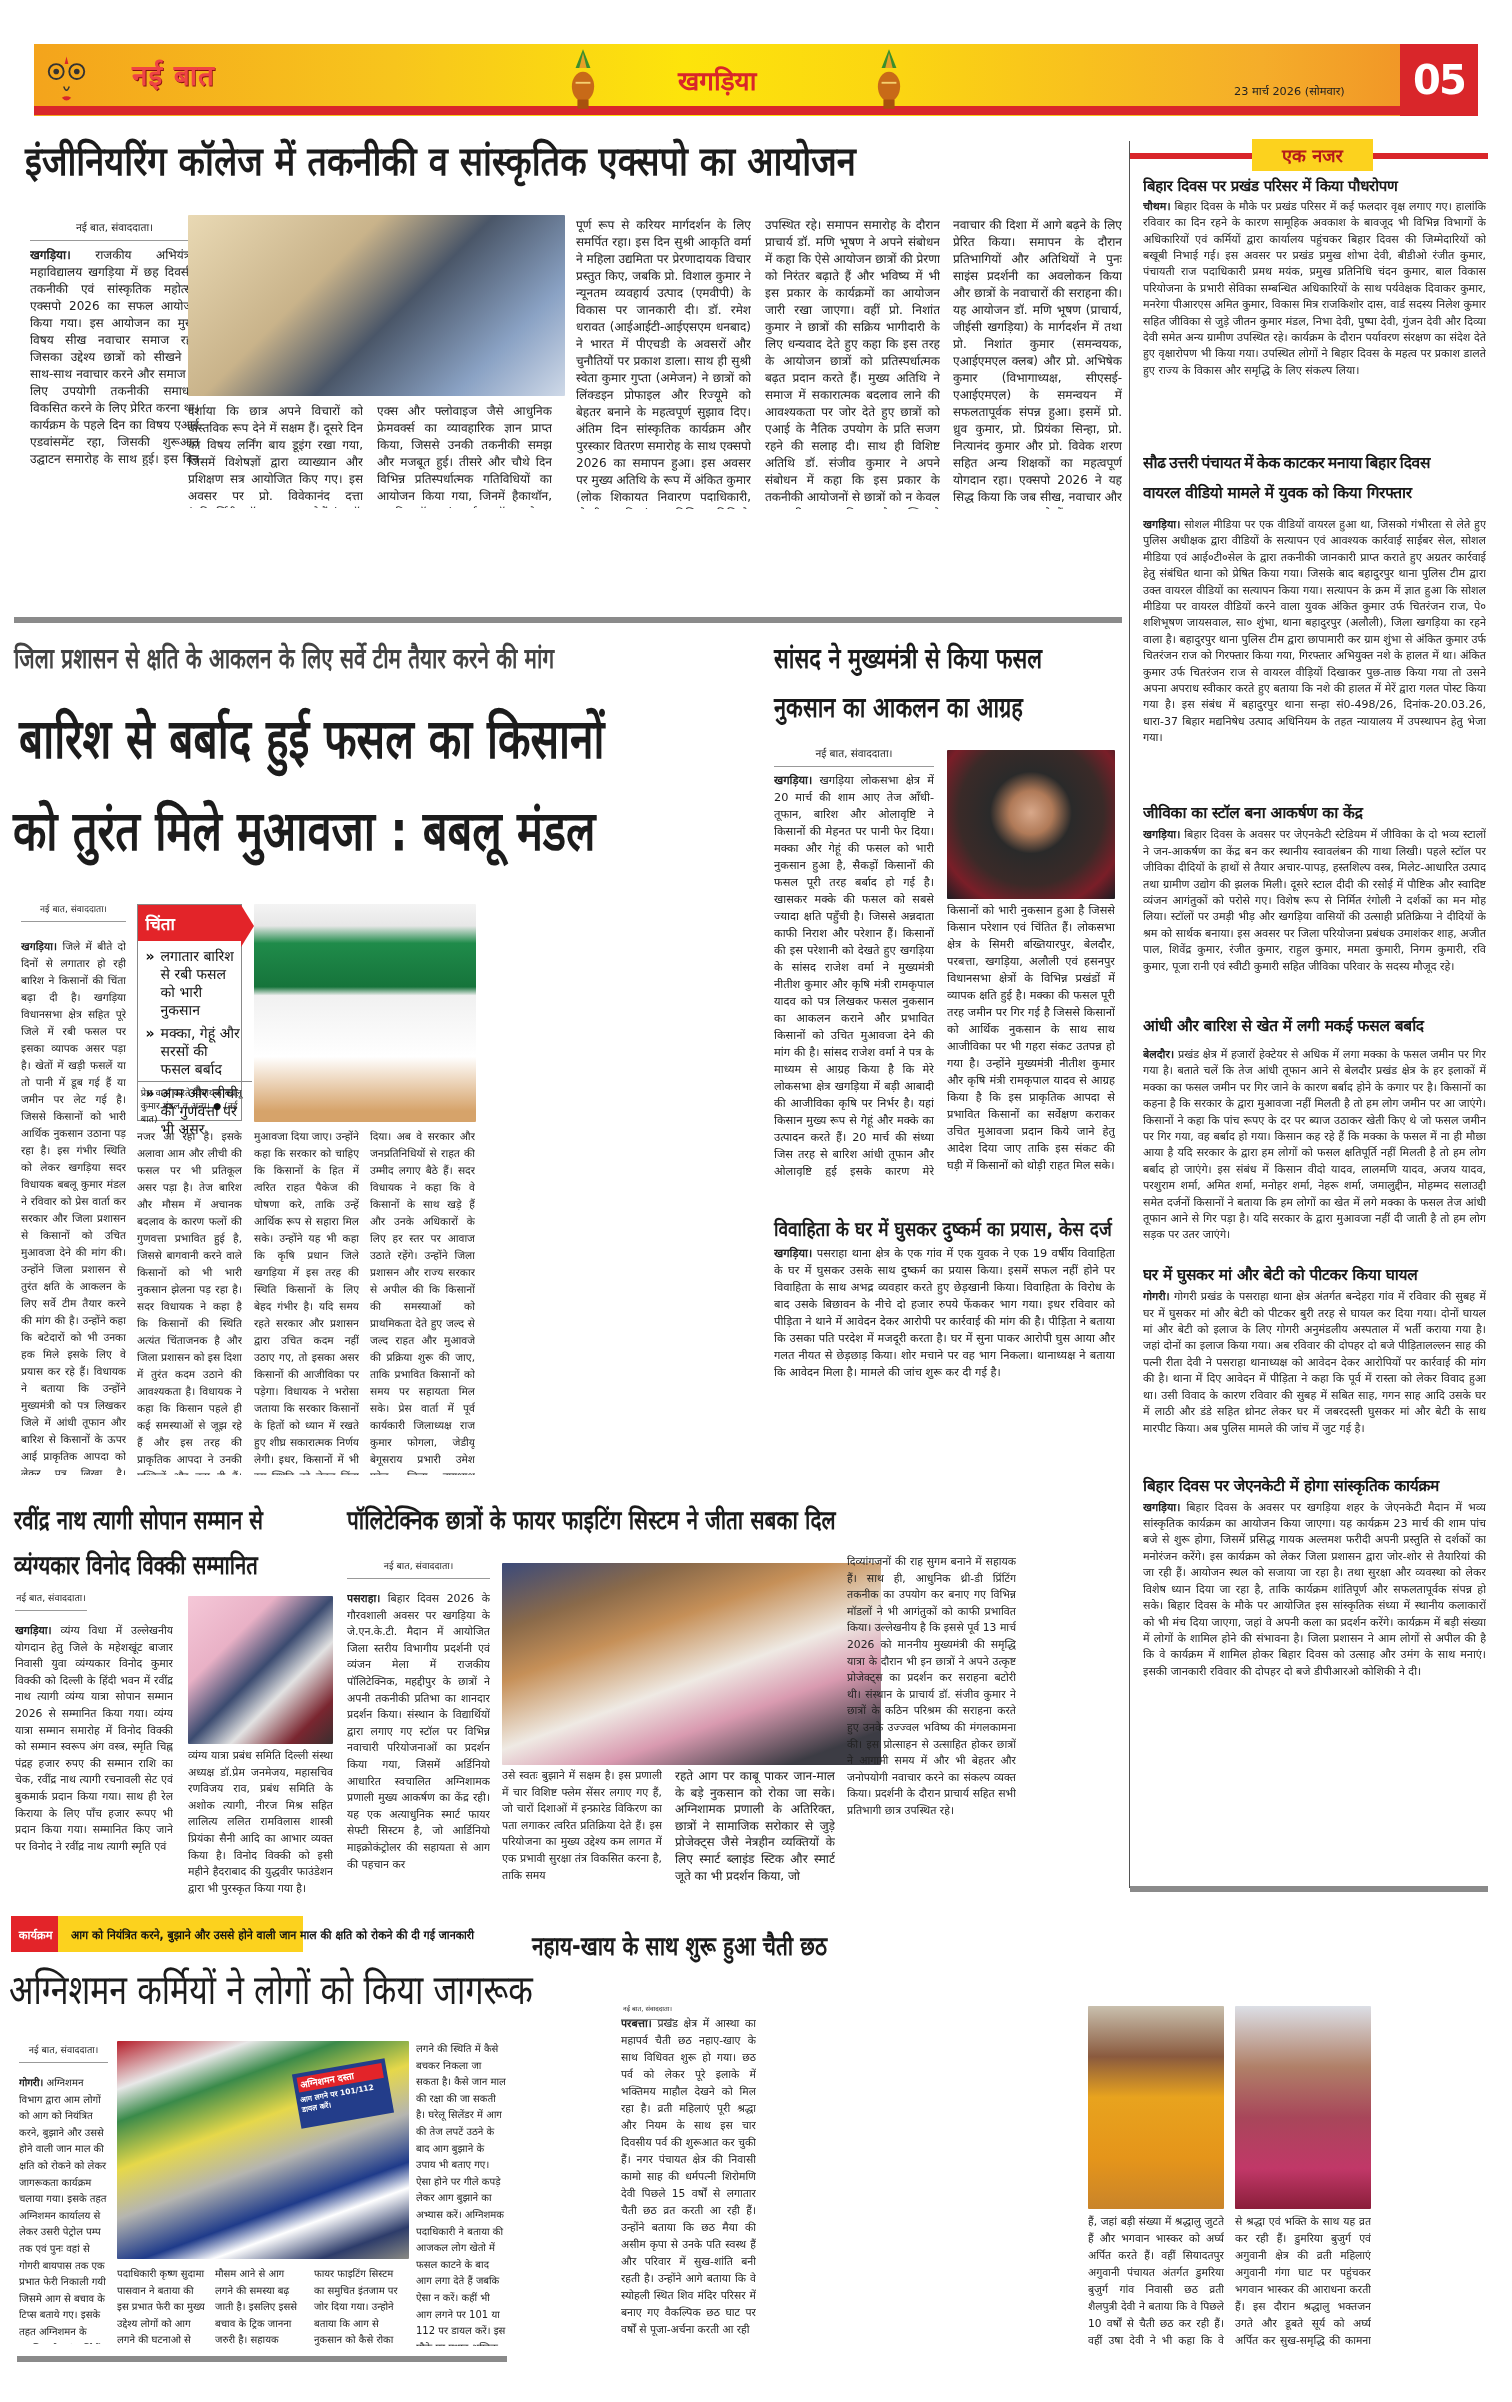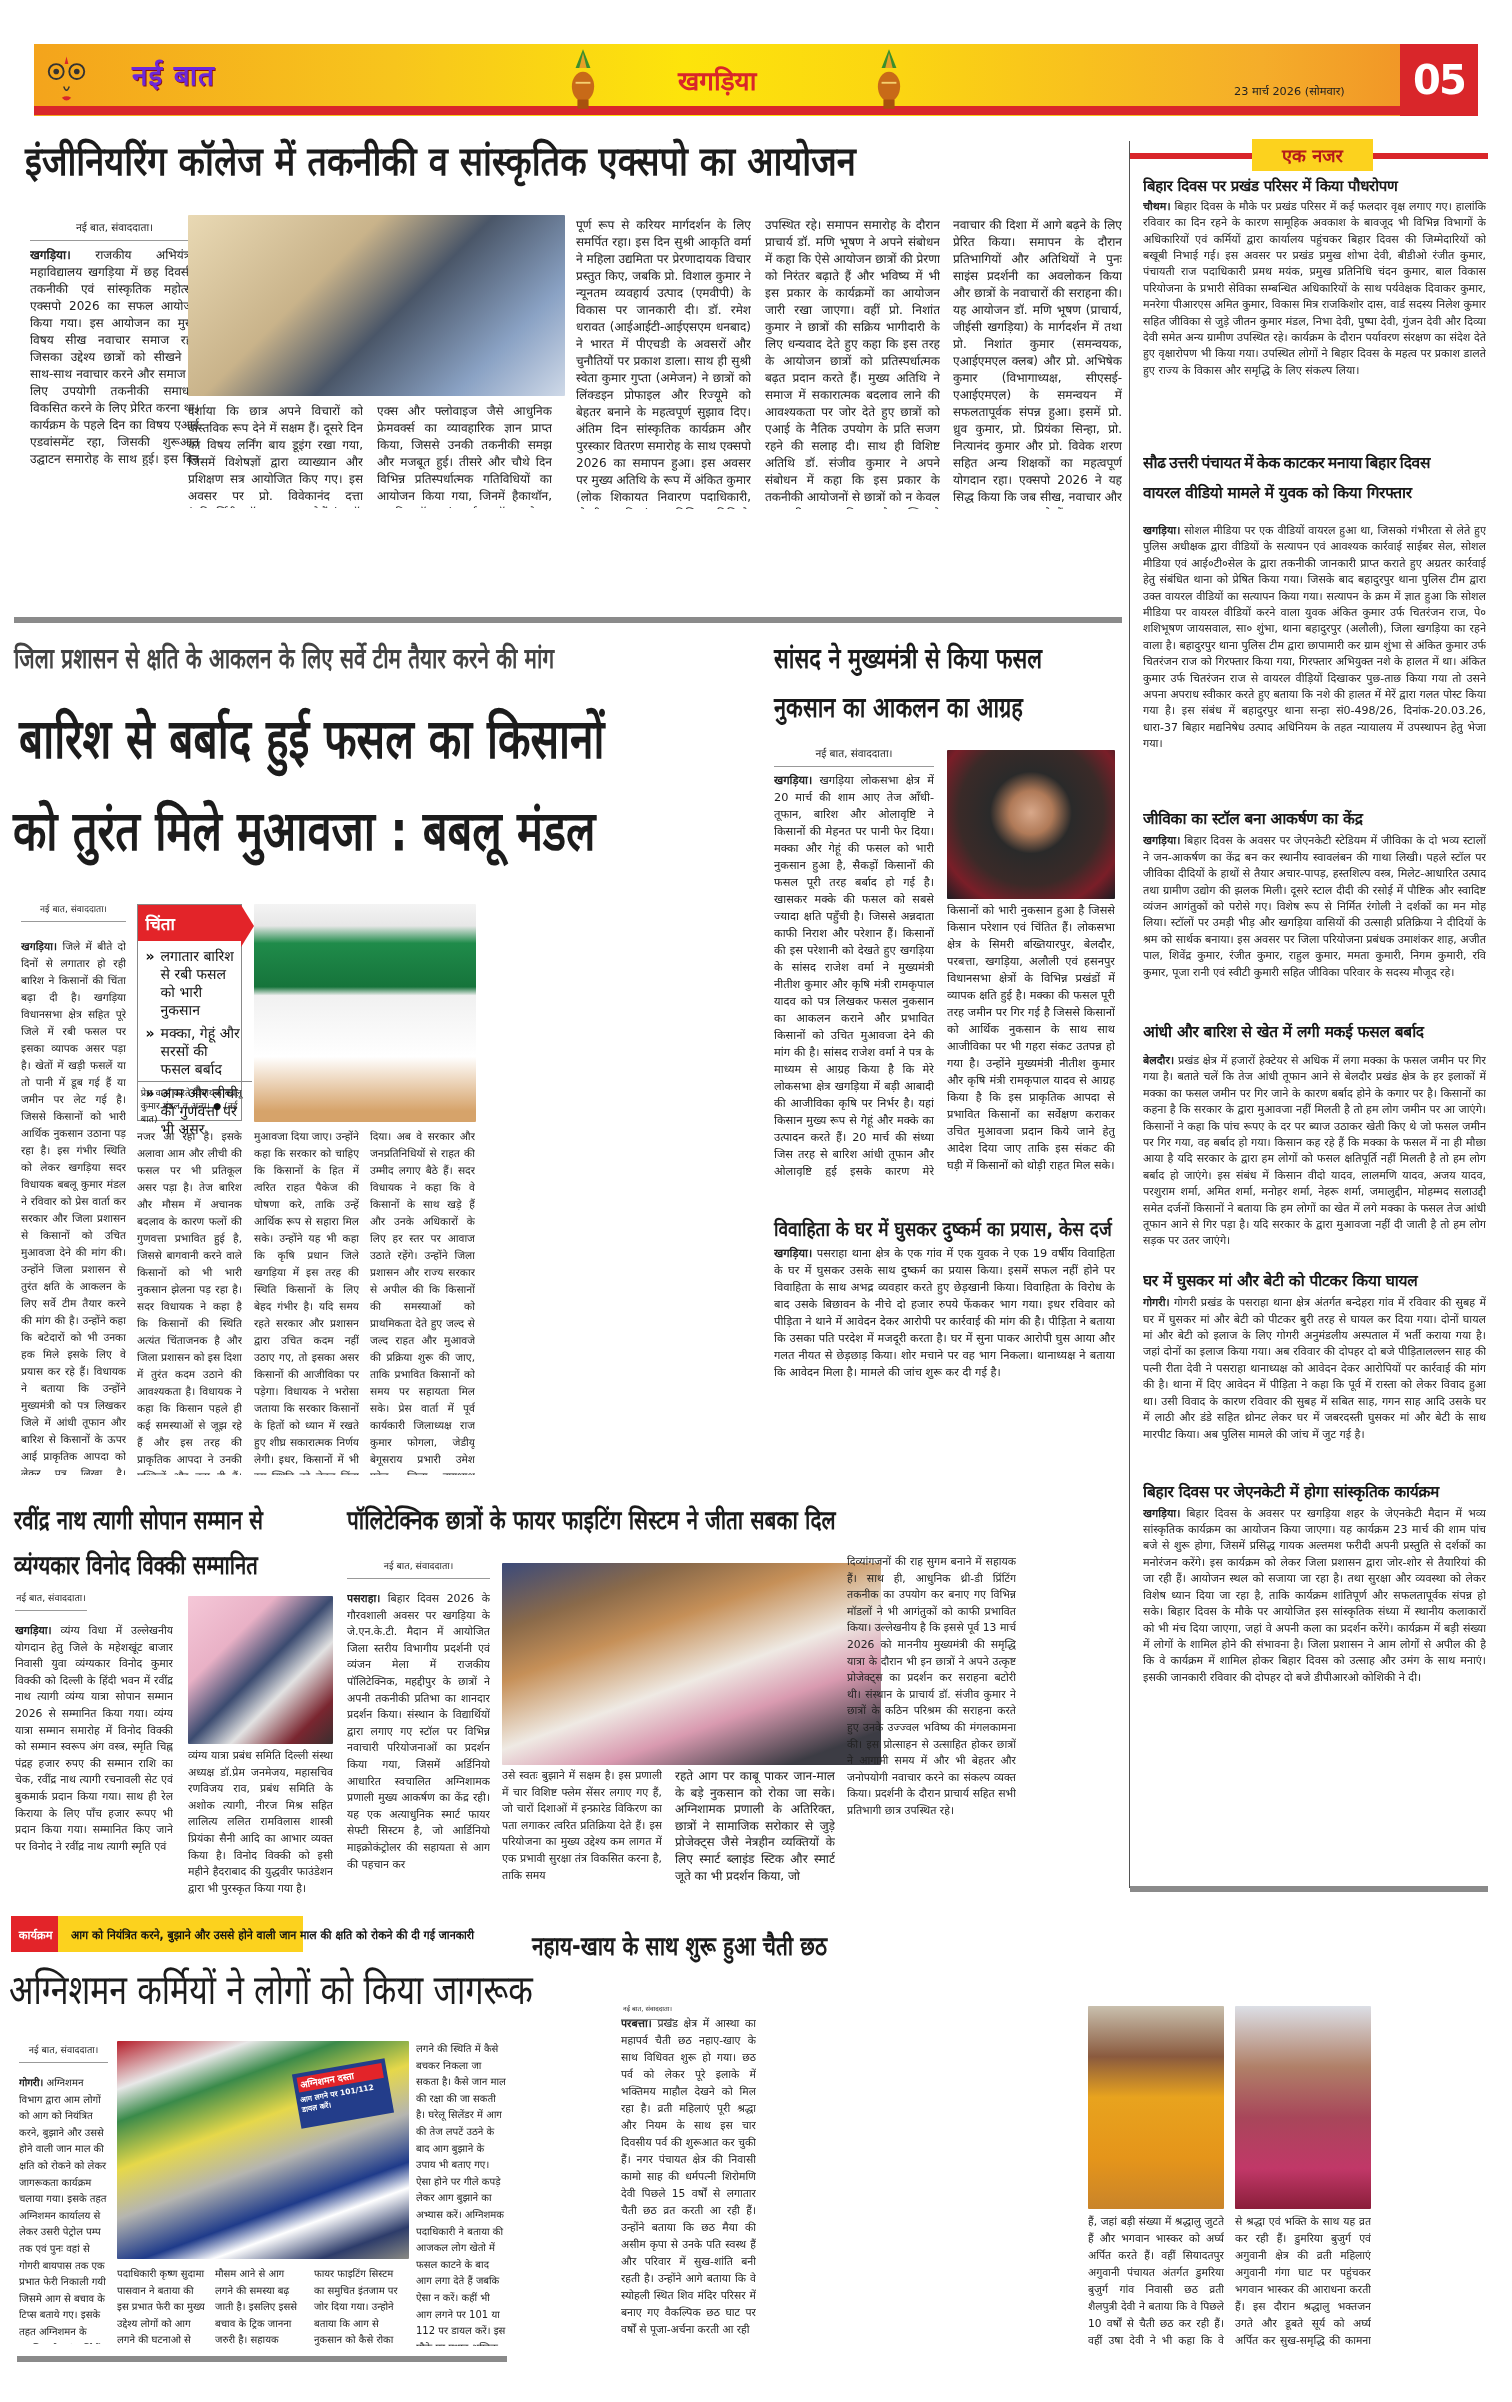--- a/index.html
+++ b/index.html
@@ -12,21 +12,21 @@
   .hl-condensed { font-family: "DejaVu Sans", sans-serif; font-weight: bold; transform-origin: left top; white-space: nowrap; color: #1c1c1c; }
   .rule-gray { background: #8a8a8a; height: 5.6px; }
   .photo { border-radius: 0.9px; overflow: hidden; }
 
   
   #masthead { left: 34px; top: 44px; width: 1444px; height: 72px;
     background: linear-gradient(90deg, #f4a41c 0%, #f7c51d 25%, #fde40b 45%, #fbd512 60%, #f5ad2a 85%, #ef8b25 100%); }
   #masthead-bottom { left: 34px; top: 106px; width: 1444px; height: 9.4px; background: #d9262a; }
   #page-no-box { left: 1400px; top: 44px; width: 78px; height: 72px; background: #d9262a; color: #fff;
     font-size: 40px; font-weight: bold; display: flex; align-items: center; justify-content: center; letter-spacing: -1.9px; }
-  #brand { left: 132px; top: 55px; font-size: 28px; font-weight: bold; color: #6d28d9; letter-spacing: 0.9px; text-shadow: 0.9px 0.9px 0 #8a1010; }
+  #brand { left: 132px; top: 55px; font-size: 28px; font-weight: bold; color: #ef4444; letter-spacing: 0.9px; text-shadow: 0.9px 0.9px 0 #8a1010; }
   #section-name { left: 678px; top: 62px; font-size: 26px; font-weight: bold; color: #d9262a; }
   #date-line { left: 1234px; top: 83px; font-size: 11.3px; color: #222; }
   .kalash { width: 26px; height: 62px; }
 
   
   #sidebar-frame { left: 1129px; top: 141px; width: 358px; height: 1747px; border-left: 1.9px solid #555; }
   #eknajar-bar { left: 1130px; top: 153px; width: 358px; height: 5.6px; background: #d9262a; }
   #eknajar-tag { left: 1252px; top: 139px; width: 121px; height: 32px; background: #fcd21e; color: #b51a1a;
     font-size: 18px; font-weight: bold; display: flex; align-items: center; justify-content: center; }
   .side-hl { font-size: 15.5px; font-weight: bold; color: #1a1a1a; letter-spacing: -0.3px; white-space: nowrap; }
@@ -146,21 +146,21 @@
 <div class="abs" style="left:1143px;top:175px;width:343px;height:1714px;overflow:hidden;">
   <div>
     <div class="side-hl" style="font-size:15px;margin-bottom:3.8px;">बिहार दिवस पर प्रखंड परिसर में किया पौधरोपण</div>
     <div class="side-text" style="height:247px;overflow:hidden;"><b>चौथम।</b> <span>बिहार दिवस के मौके पर प्रखंड परिसर में कई फलदार वृक्ष लगाए गए। हालांकि रविवार का दिन रहने के कारण सामूहिक अवकाश के बावजूद भी विभिन्न विभागों के अधिकारियों एवं कर्मियों द्वारा कार्यालय पहुंचकर बिहार दिवस की जिम्मेदारियों को बखूबी निभाई गई। इस अवसर पर प्रखंड प्रमुख शोभा देवी, बीडीओ रंजीत कुमार, पंचायती राज पदाधिकारी प्रमथ मयंक, प्रमुख प्रतिनिधि चंदन कुमार, बाल विकास परियोजना के प्रभारी सेविका सम्बन्धित अधिकारियों के साथ पर्यवेक्षक दिवाकर कुमार, मनरेगा पीआरएस अमित कुमार, विकास मित्र राजकिशोर दास, वार्ड सदस्य निलेश कुमार सहित जीविका से जुड़े जीतन कुमार मंडल, निभा देवी, पुष्पा देवी, गुंजन देवी और दिव्या देवी समेत अन्य ग्रामीण उपस्थित रहे। कार्यक्रम के दौरान पर्यावरण संरक्षण का संदेश देते हुए वृक्षारोपण भी किया गया। उपस्थित लोगों ने बिहार दिवस के महत्व पर प्रकाश डालते हुए राज्य के विकास और समृद्धि के लिए संकल्प लिया।</span></div>
   </div>
   <div style="margin-top:5.6px;">
     <div class="side-hl" style="margin-bottom:2px;font-family:Liberation Serif, serif;">सौढ उत्तरी पंचायत में केक काटकर मनाया बिहार दिवस</div>
 
   </div>
   <div style="margin-top:7.5px;">
-    <div class="side-hl" style="margin-bottom:20px;">वायरल वीडियो मामले में युवक को किया गिरफ्तार</div>
+    <div class="side-hl" style="margin-bottom:14px;">वायरल वीडियो मामले में युवक को किया गिरफ्तार</div>
     <div class="side-text" style="height:279px;overflow:hidden;"><b>खगड़िया।</b> <span>सोशल मीडिया पर एक वीडियों वायरल हुआ था, जिसको गंभीरता से लेते हुए पुलिस अधीक्षक द्वारा वीडियों के सत्यापन एवं आवश्यक कार्रवाई साईबर सेल, सोशल मीडिया एवं आई०टी०सेल के द्वारा तकनीकी जानकारी प्राप्त कराते हुए अग्रतर कार्रवाई हेतु संबंधित थाना को प्रेषित किया गया। जिसके बाद बहादुरपुर थाना पुलिस टीम द्वारा उक्त वायरल वीडियों का सत्यापन किया गया। सत्यापन के क्रम में ज्ञात हुआ कि सोशल मीडिया पर वायरल वीडियों करने वाला युवक अंकित कुमार उर्फ चितरंजन राज, पे० शशिभूषण जायसवाल, सा० शुंभा, थाना बहादुरपुर (अलौली), जिला खगड़िया का रहने वाला है। बहादुरपुर थाना पुलिस टीम द्वारा छापामारी कर ग्राम शुंभा से अंकित कुमार उर्फ चितरंजन राज को गिरफ्तार किया गया, गिरफ्तार अभियुक्त नशे के हालत में था। अंकित कुमार उर्फ चितरंजन राज से वायरल वीड़ियों दिखाकर पुछ-ताछ किया गया तो उसने अपना अपराध स्वीकार करते हुए बताया कि नशे की हालत में मेरें द्वारा गलत पोस्ट किया गया है। इस संबंध में बहादुरपुर थाना सन्हा सं0-498/26, दिनांक-20.03.26, धारा-37 बिहार मद्यनिषेध उत्पाद अधिनियम के तहत न्यायालय में उपस्थापन हेतु भेजा गया।</span></div>
   </div>
   <div style="margin-top:5.6px;">
     <div class="side-hl" style="margin-bottom:3.8px;">जीविका का स्टॉल बना आकर्षण का केंद्र</div>
     <div class="side-text" style="height:181px;overflow:hidden;"><b>खगड़िया।</b> <span>बिहार दिवस के अवसर पर जेएनकेटी स्टेडियम में जीविका के दो भव्य स्टालों ने जन-आकर्षण का केंद्र बन कर स्थानीय स्वावलंबन की गाथा लिखी। पहले स्टॉल पर जीविका दीदियों के हाथों से तैयार अचार-पापड़, हस्तशिल्प वस्त्र, मिलेट-आधारित उत्पाद तथा ग्रामीण उद्योग की झलक मिली। दूसरे स्टाल दीदी की रसोई में पौष्टिक और स्वादिष्ट व्यंजन आगंतुकों को परोसे गए। विशेष रूप से निर्मित रंगोली ने दर्शकों का मन मोह लिया। स्टॉलों पर उमड़ी भीड़ और खगड़िया वासियों की उत्साही प्रतिक्रिया ने दीदियों के श्रम को सार्थक बनाया। इस अवसर पर जिला परियोजना प्रबंधक उमाशंकर शाह, अजीत पाल, शिवेंद्र कुमार, रंजीत कुमार, राहुल कुमार, ममता कुमारी, निगम कुमारी, रवि कुमार, पूजा रानी एवं स्वीटी कुमारी सहित जीविका परिवार के सदस्य मौजूद रहे।</span></div>
   </div>
   <div style="margin-top:5.6px;">
     <div class="side-hl" style="margin-bottom:11px;">आंधी और बारिश से खेत में लगी मकई फसल बर्बाद</div>
     <div class="side-text" style="height:211px;overflow:hidden;"><b>बेलदौर।</b> <span>प्रखंड क्षेत्र में हजारों हेक्टेयर से अधिक में लगा मक्का के फसल जमीन पर गिर गया है। बताते चलें कि तेज आंधी तूफान आने से बेलदौर प्रखंड क्षेत्र के हर इलाकों में मक्का का फसल जमीन पर गिर जाने के कारण बर्बाद होने के कगार पर है। किसानों का कहना है कि सरकार के द्वारा मुआवजा नहीं मिलती है तो हम लोग जमीन पर आ जाएंगे। किसानों ने कहा कि पांच रूपए के दर पर ब्याज उठाकर खेती किए थे जो फसल जमीन पर गिर गया, वह बर्बाद हो गया। किसान कह रहे हैं कि मक्का के फसल में ना ही मौछा आया है यदि सरकार के द्वारा हम लोगों को फसल क्षतिपूर्ति नहीं मिलती है तो हम लोग बर्बाद हो जाएंगे। इस संबंध में किसान वीदो यादव, लालमणि यादव, अजय यादव, परशुराम शर्मा, अमित शर्मा, मनोहर शर्मा, नेहरू शर्मा, जमालुद्दीन, मोहम्मद सलाउद्दी समेत दर्जनों किसानों ने बताया कि हम लोगों का खेत में लगे मक्का के फसल तेज आंधी तूफान आने से गिर पड़ा है। यदि सरकार के द्वारा मुआवजा नहीं दी जाती है तो हम लोग सड़क पर उतर जाएंगे।</span></div>
   </div>

